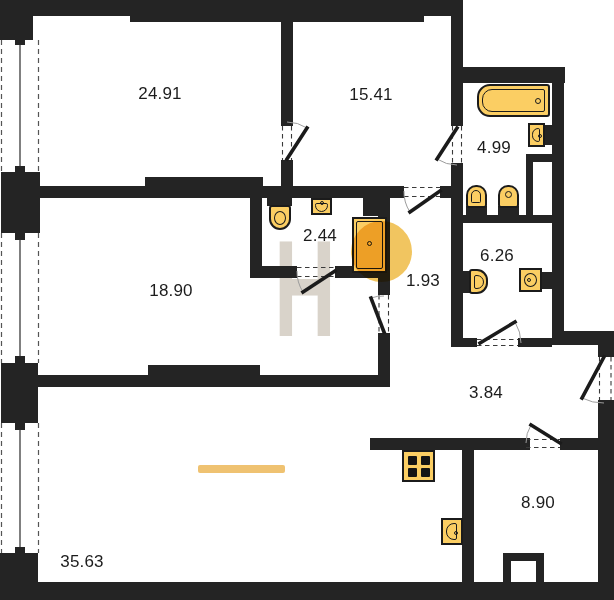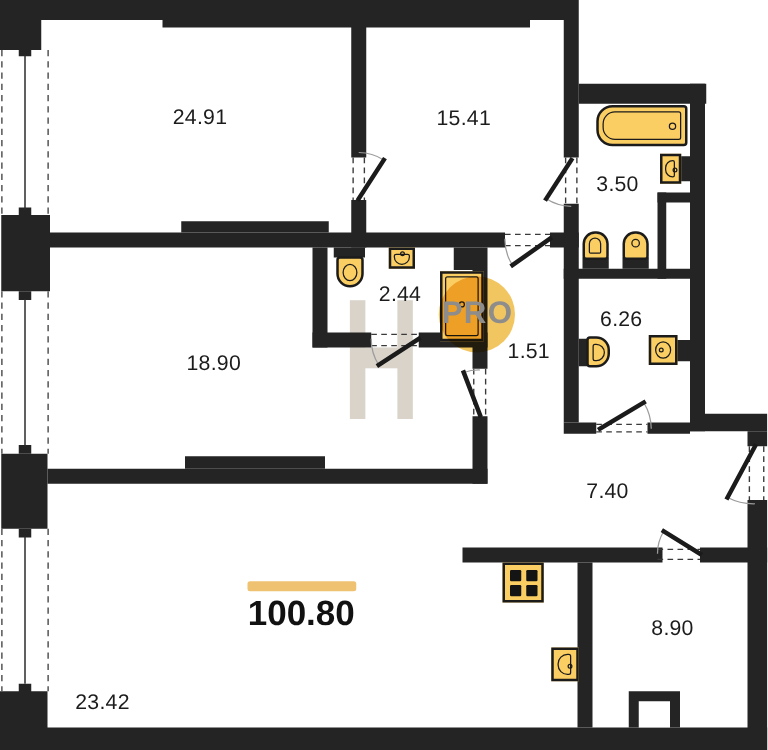--- a/index.html
+++ b/index.html
@@ -214,28 +214,26 @@
     <g>
       <line class="opening" x1="599.5" y1="357" x2="599.5" y2="400"></line>
       <line class="opening" x1="611" y1="357" x2="611" y2="400"></line>
       <path class="swing" d="M604,403 A46,46 0 0 1 582,398"></path>
       <line class="leaf" x1="604" y1="357" x2="582" y2="398"></line>
     </g>
   </svg>
 
   <div class="lbl" style="left:160px;top:94px">24.91</div>
   <div class="lbl" style="left:371px;top:95px">15.41</div>
-  <div class="lbl" style="left:494px;top:148px">3.50</div>
+  <div class="lbl" style="left:494px;top:148px">4.99</div>
   <div class="lbl" style="left:320px;top:236px">2.44</div>
-  <div class="lbl" style="left:423px;top:281px">1.51</div>
+  <div class="lbl" style="left:423px;top:281px">1.93</div>
   <div class="lbl" style="left:497px;top:256px">6.26</div>
   <div class="lbl" style="left:171px;top:291px">18.90</div>
-  <div class="lbl" style="left:486px;top:393px">7.40</div>
+  <div class="lbl" style="left:486px;top:393px">3.84</div>
   <div class="lbl" style="left:538px;top:503px">8.90</div>
-  <div class="lbl" style="left:82px;top:562px">23.42</div>
+  <div class="lbl" style="left:82px;top:562px">35.63</div>
 
   <div id="accent-bar"></div>
-  <div class="total-lbl" style="left:241px;top:491px">100.80</div>
 
   <div id="wm-circle"></div>
-  <div id="wm-text">PRO</div>
 
 </div>
 
 </body></html>

